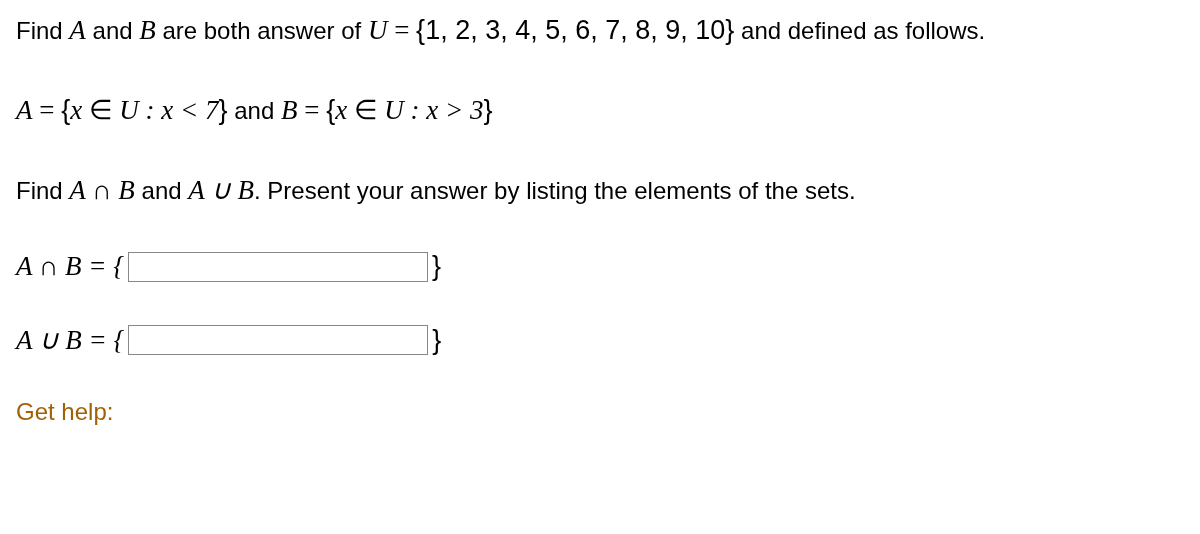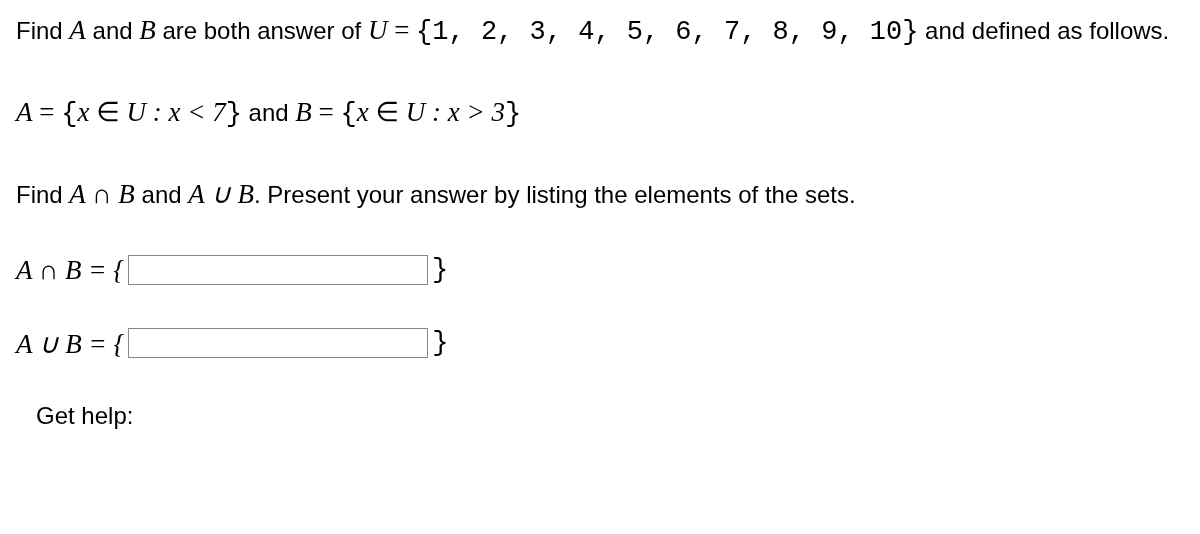--- a/index.html
+++ b/index.html
@@ -16,50 +16,49 @@
       font-size: 24px;
       color: #000;
     }
     .line {
       margin-bottom: 42px;
       line-height: 1.4;
     }
     .answer-line {
       margin-bottom: 42px;
       display: flex;
-      align-items: flex-start;
+      align-items: center;
     }
     .math-italic {
       font-family: 'Times New Roman', Times, serif;
       font-style: italic;
       font-size: 27px;
     }
     .math-upright {
       font-family: 'Times New Roman', Times, serif;
       font-style: normal;
       font-size: 27px;
     }
     .math-set {
-      font-family: Liberation Mono, monospace;
+      font-family: Liberation Sans, sans-serif;
       font-style: normal;
       font-size: 27px;
     }
     input.fill {
       width: 300px;
       height: 30px;
       border: 1px solid #888;
       font-size: 20px;
       padding: 2px 6px;
       margin: 0 4px;
       vertical-align: middle;
     }
     .help {
       font-size: 24px;
-      color: #000000;
-      margin-left: 20px;
+      color: #a16207;
     }
   </style>
 </head>
 <body>
 
 <div class="line">
   <span>Find </span><span class="math-italic">A</span><span> and </span><span class="math-italic">B</span><span> are both answer of </span><span class="math-italic">U</span><span class="math-upright"> = </span><span class="math-set">{1, 2, 3, 4, 5, 6, 7, 8, 9, 10}</span><span> and defined as follows.</span>
 </div>
 
 <div class="line">

